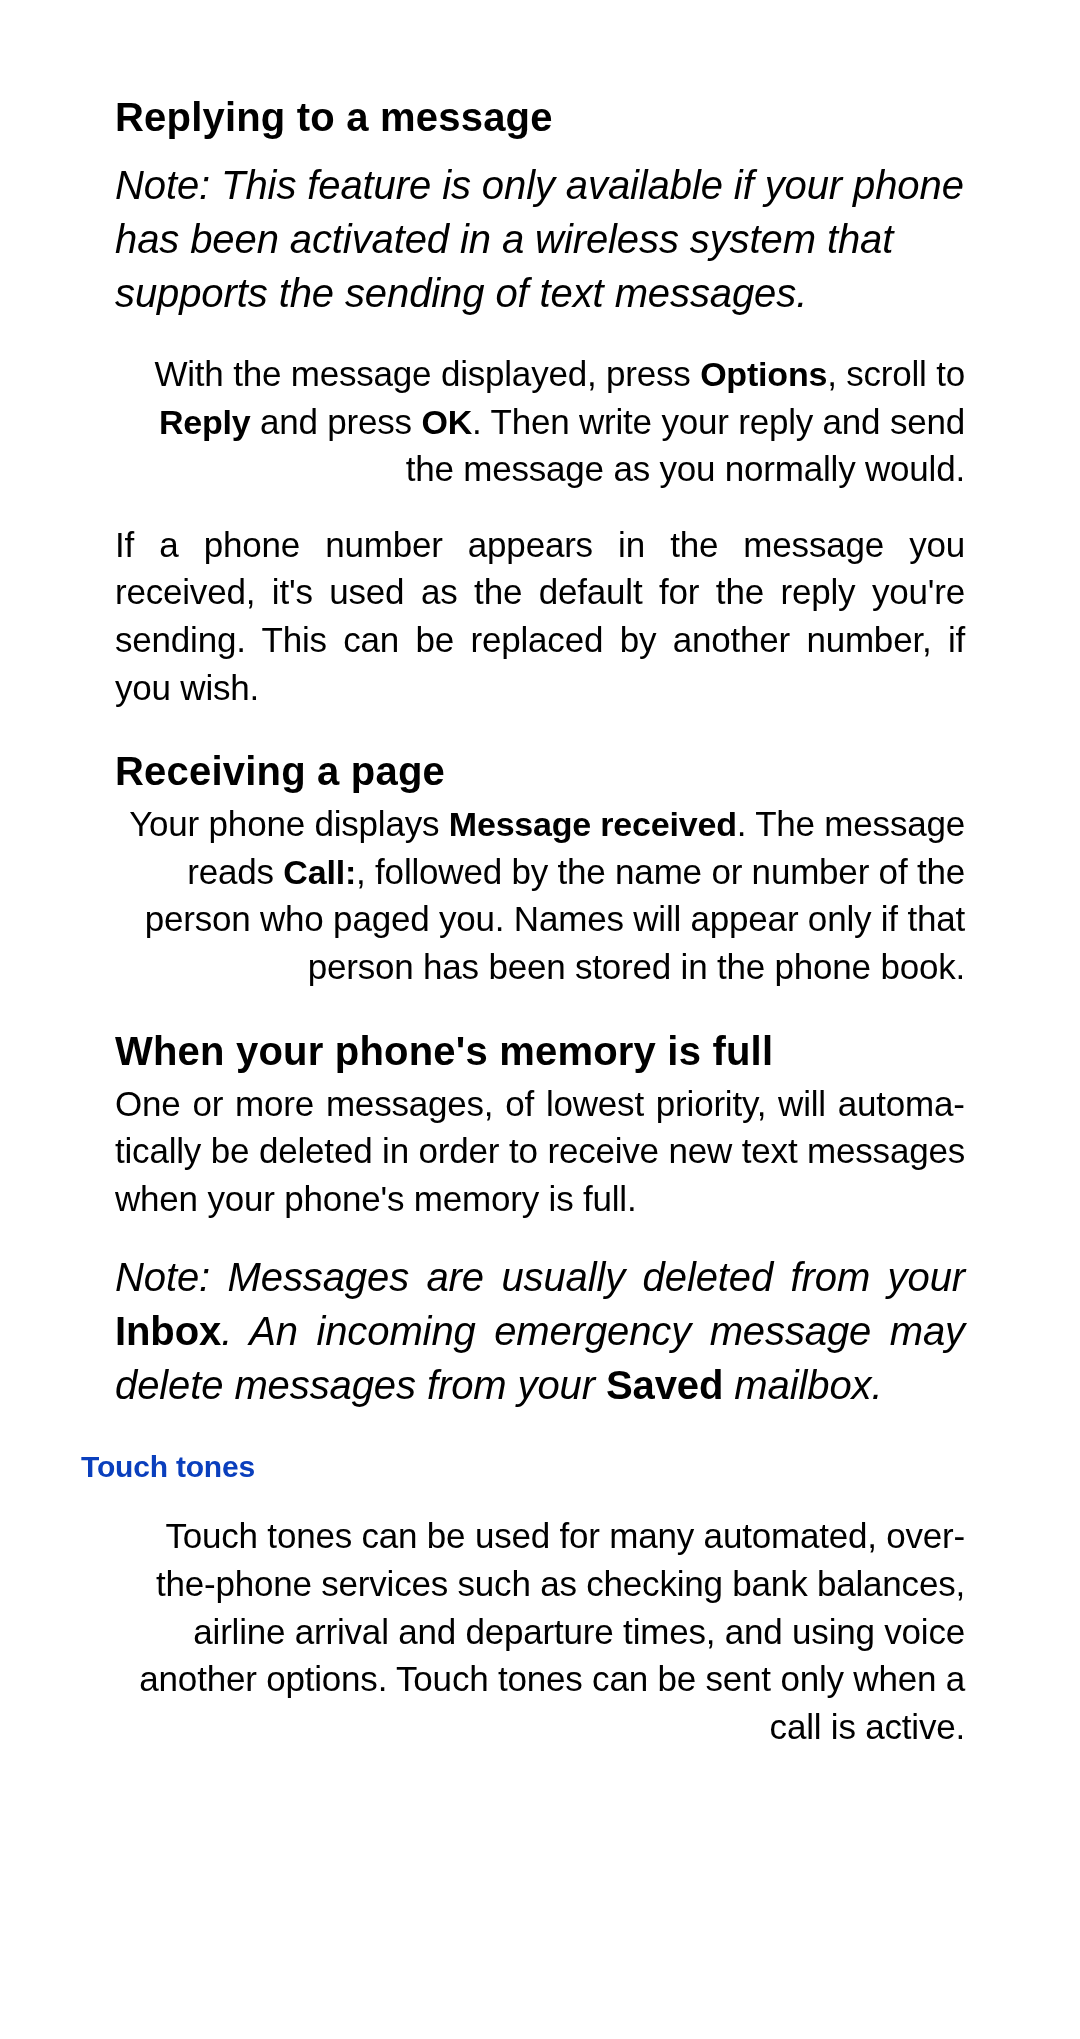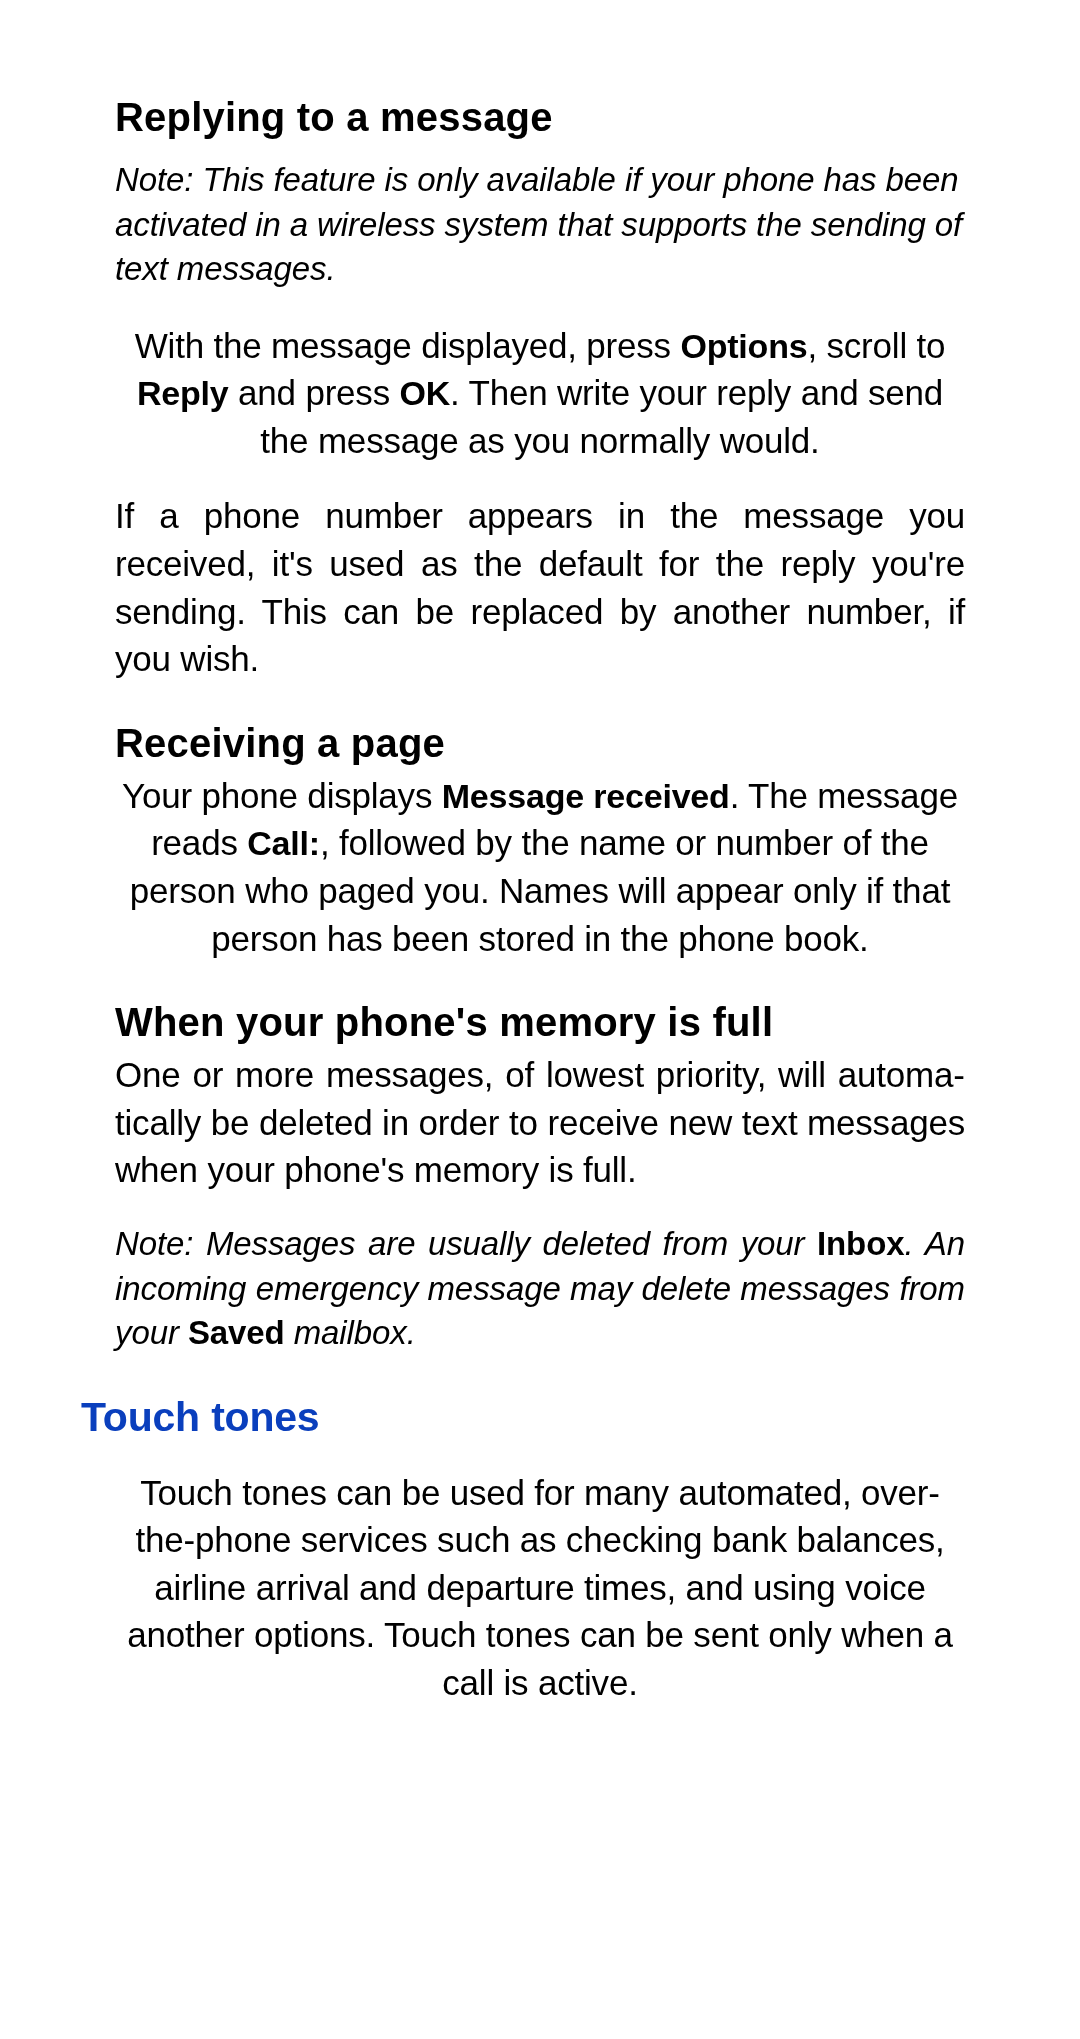--- a/index.html
+++ b/index.html
@@ -22,51 +22,51 @@
     font-size: 40px;
     letter-spacing: 0.2px;
     margin: 0 0 18px 0;
     font-stretch: condensed;
   }
   .subheading.tight {
     margin-bottom: 6px;
   }
   .note {
     font-style: italic;
-    font-size: 33px;
+    font-size: 40px;
     line-height: 1.35;
     margin: 0 0 30px 0;
     letter-spacing: -0.1px;
   }
   .note .bold {
     font-style: normal;
     font-weight: bold;
   }
   .note.tight-top {
     margin-top: 6px;
   }
   .body {
     font-size: 35px;
     line-height: 1.36;
     margin: 0 0 28px 0;
     letter-spacing: -0.2px;
     text-align: justify;
     text-justify: inter-word;
   }
   .body.left {
-    text-align: center;
+    text-align: right;
   }
   .body .bold {
     font-weight: bold;
     font-size: 34px;
   }
   .major-heading {
     font-family: Arial, Helvetica, sans-serif;
     font-weight: bold;
-    font-size: 41px;
+    font-size: 30px;
     color: #0a3fbd;
     margin: 22px 0 28px -34px;
     letter-spacing: -0.2px;
   }
   .sec { margin-bottom: 38px; }
 </style>
 </head>
 <body>
 
 <div class="page">

